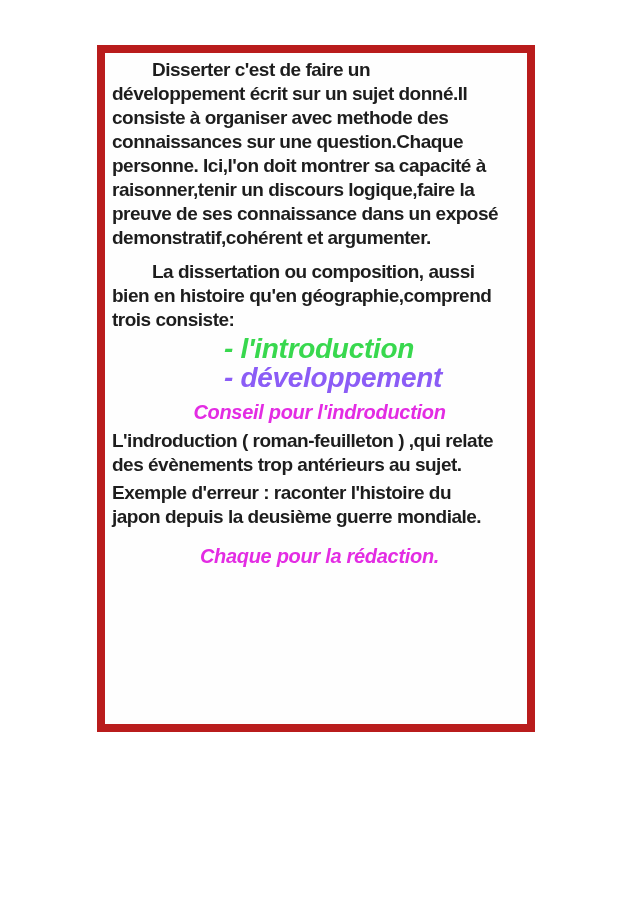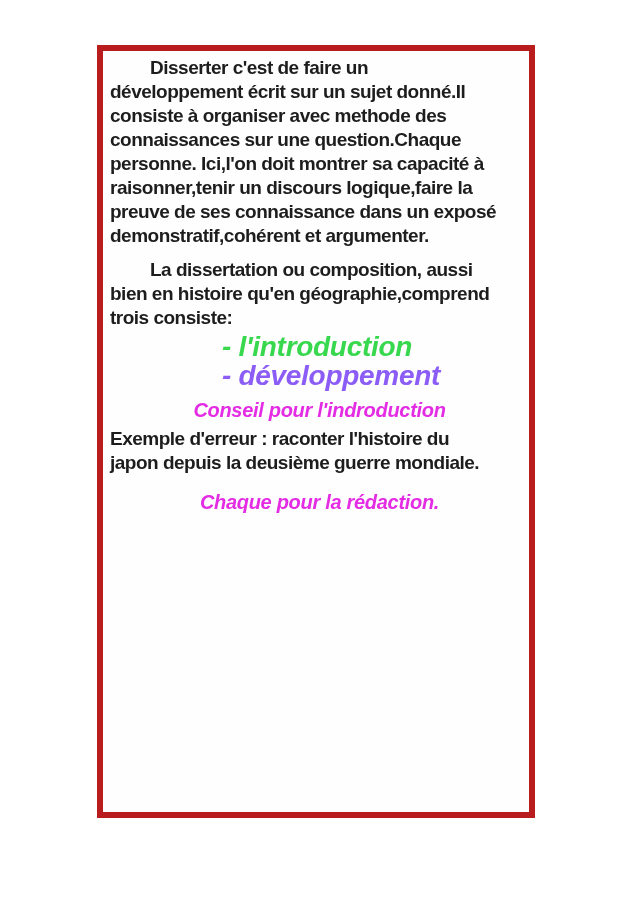--- a/index.html
+++ b/index.html
@@ -13,23 +13,23 @@
     height: 900px;
     background: #ffffff;
     overflow: hidden;
     font-family: "Liberation Sans", sans-serif;
   }
   .frame {
     position: absolute;
     left: 97px;
     top: 45px;
     width: 438px;
-    height: 773px;
+    height: 687px;
     box-sizing: border-box;
-    border: 6px solid #b91c1c;
+    border: 8px solid #b91c1c;
     background: #fefefe;
     padding: 5px 0 0 7px;
     overflow: hidden;
   }
   .para {
     margin: 0;
     font-size: 19px;
     line-height: 24px;
     font-weight: 700;
     color: #1d1d1d;
@@ -97,20 +97,22 @@
     <div class="parts-list">
       <div class="part-item green-text" style="color: rgb(56, 216, 78);">- l'introduction</div>
       <div class="part-item green-text" style="color: #8b5cf6;">- développement</div>
     </div>
 
     <p class="advice magenta-text" style="color: rgb(227, 44, 227);">Conseil pour l'indroduction</p>
 
 
 
 
+    <p class="para mt-error2">L'indroduction ( roman-feuilleton ) ,qui relate
+des évènements trop antérieurs au sujet.</p>
 
     <p class="para mt-ex2">Exemple d'erreur : raconter l'histoire du
 japon depuis la deusième guerre mondiale.</p>
 
     <p class="advice magenta-text advice-bottom" style="color: rgb(227, 44, 227);">Chaque pour la rédaction.</p>
 
   </div>
 </div>
 
 </body></html>

